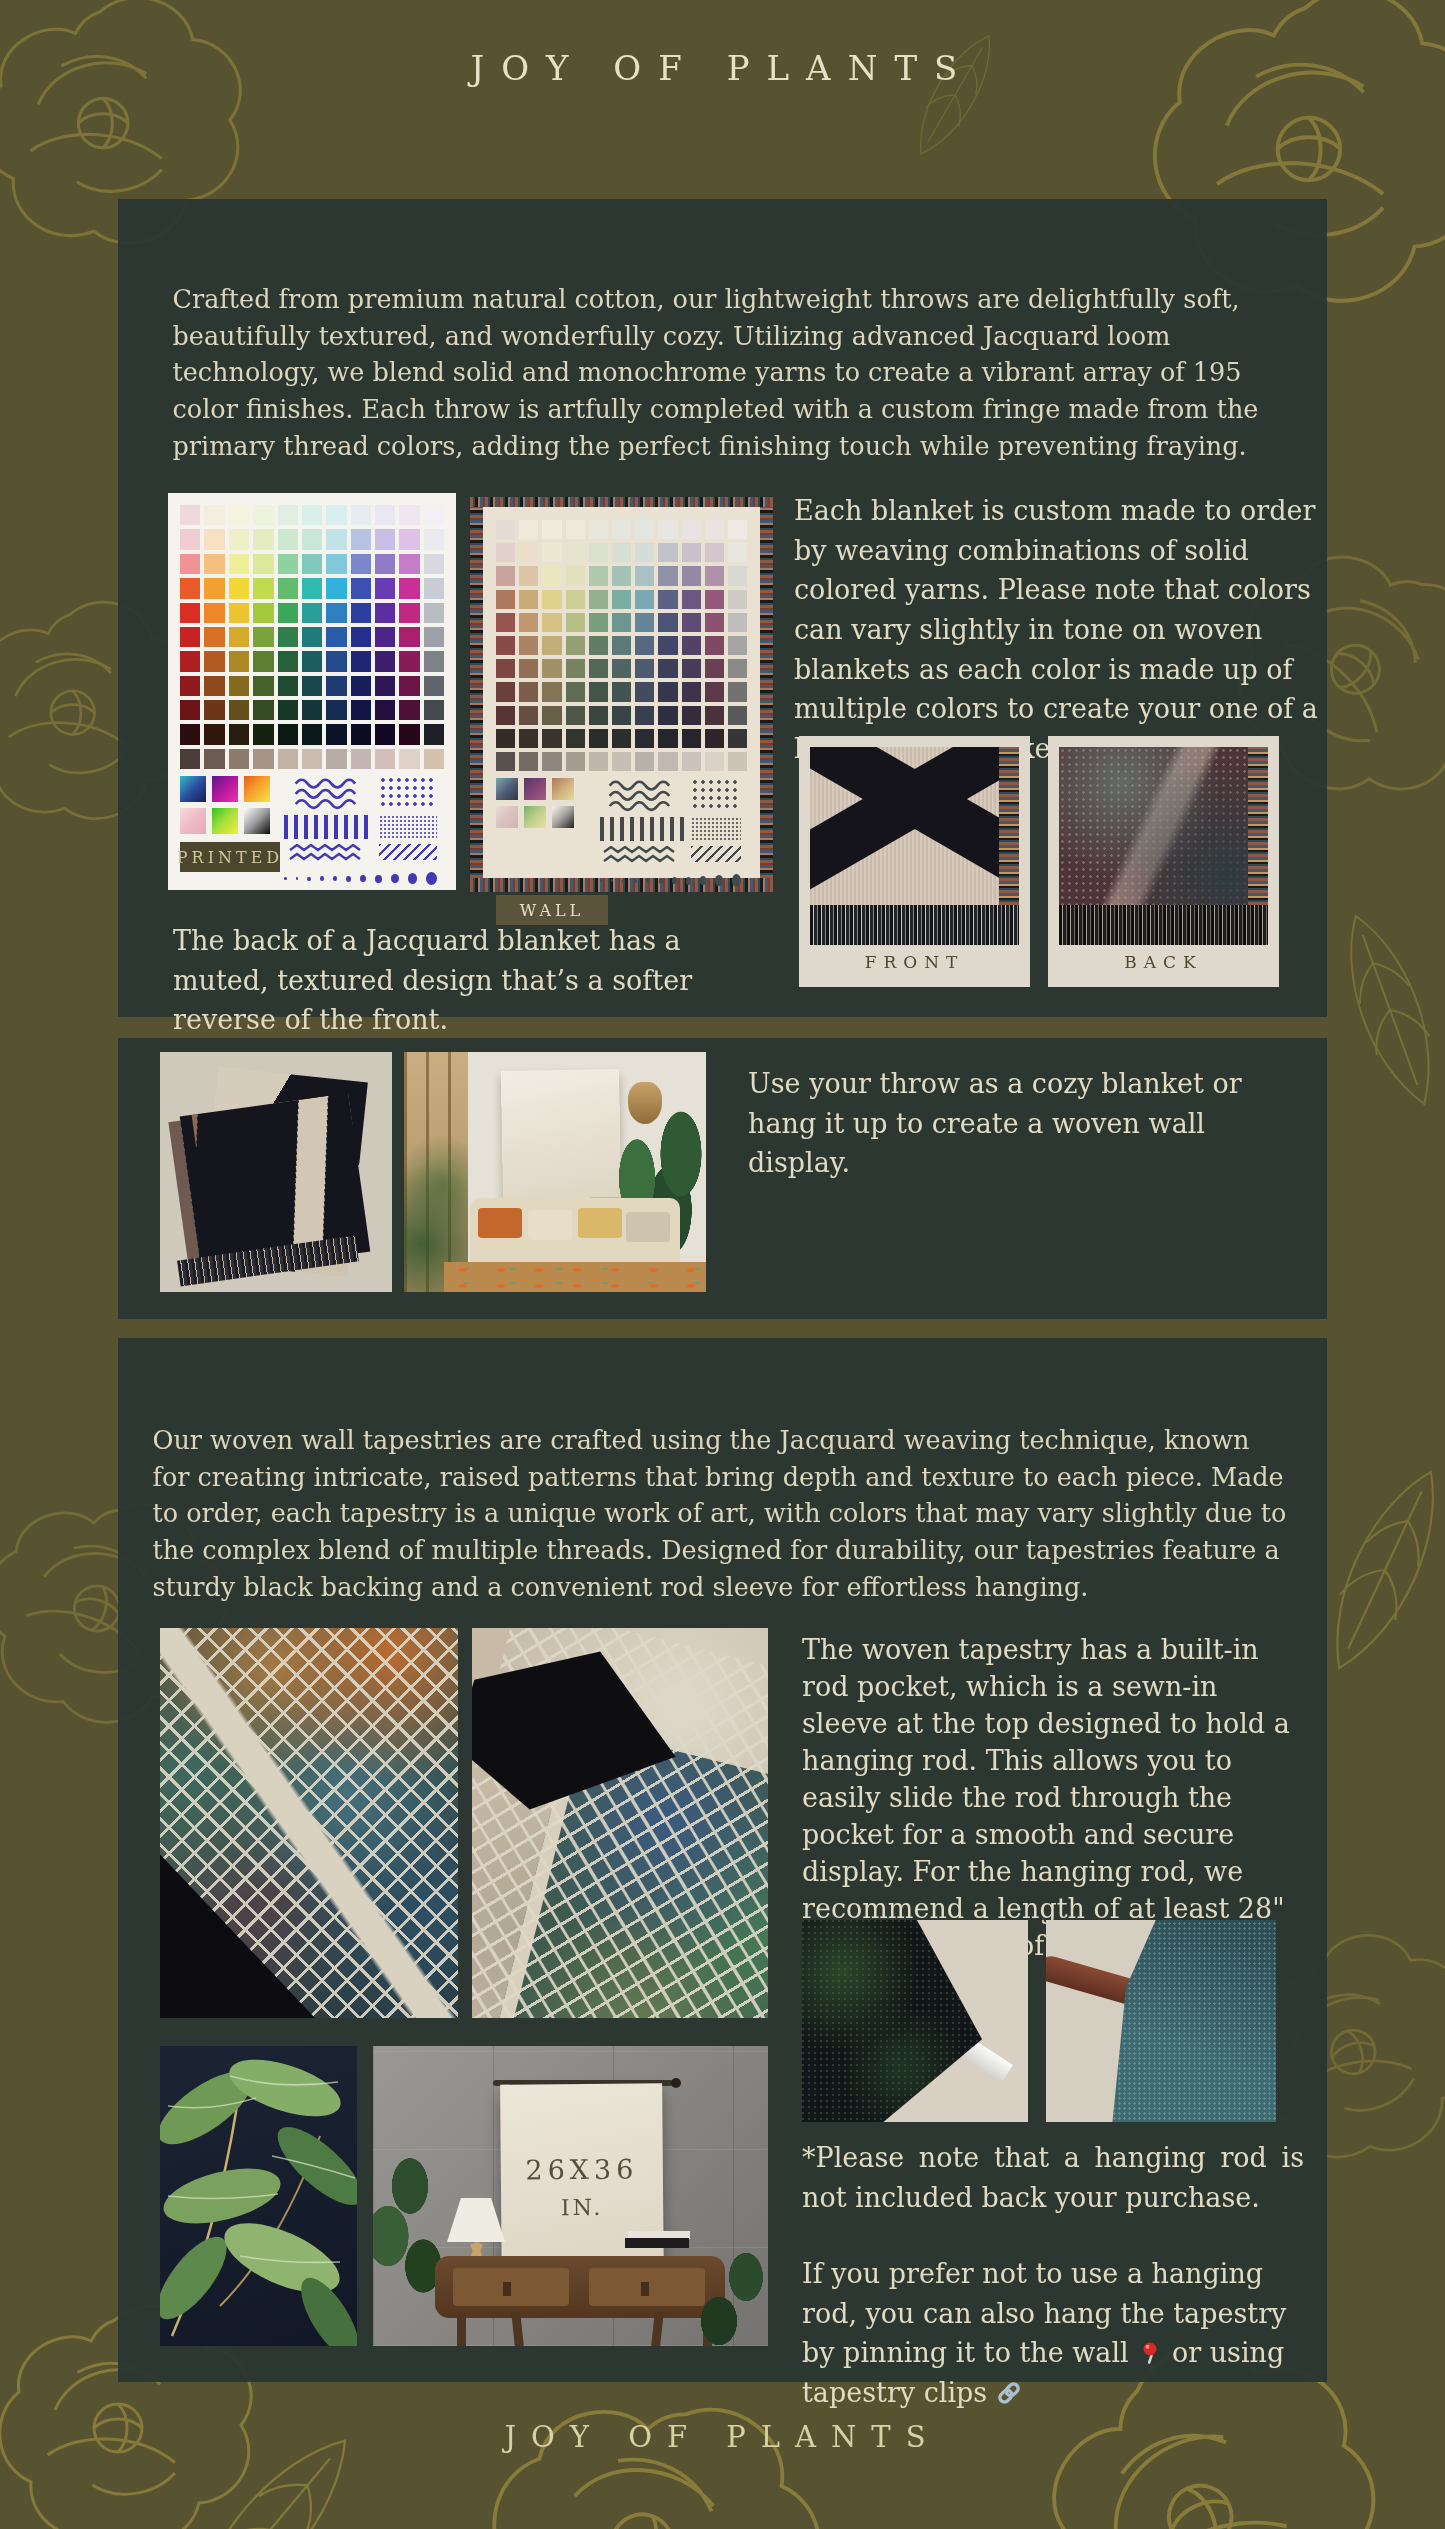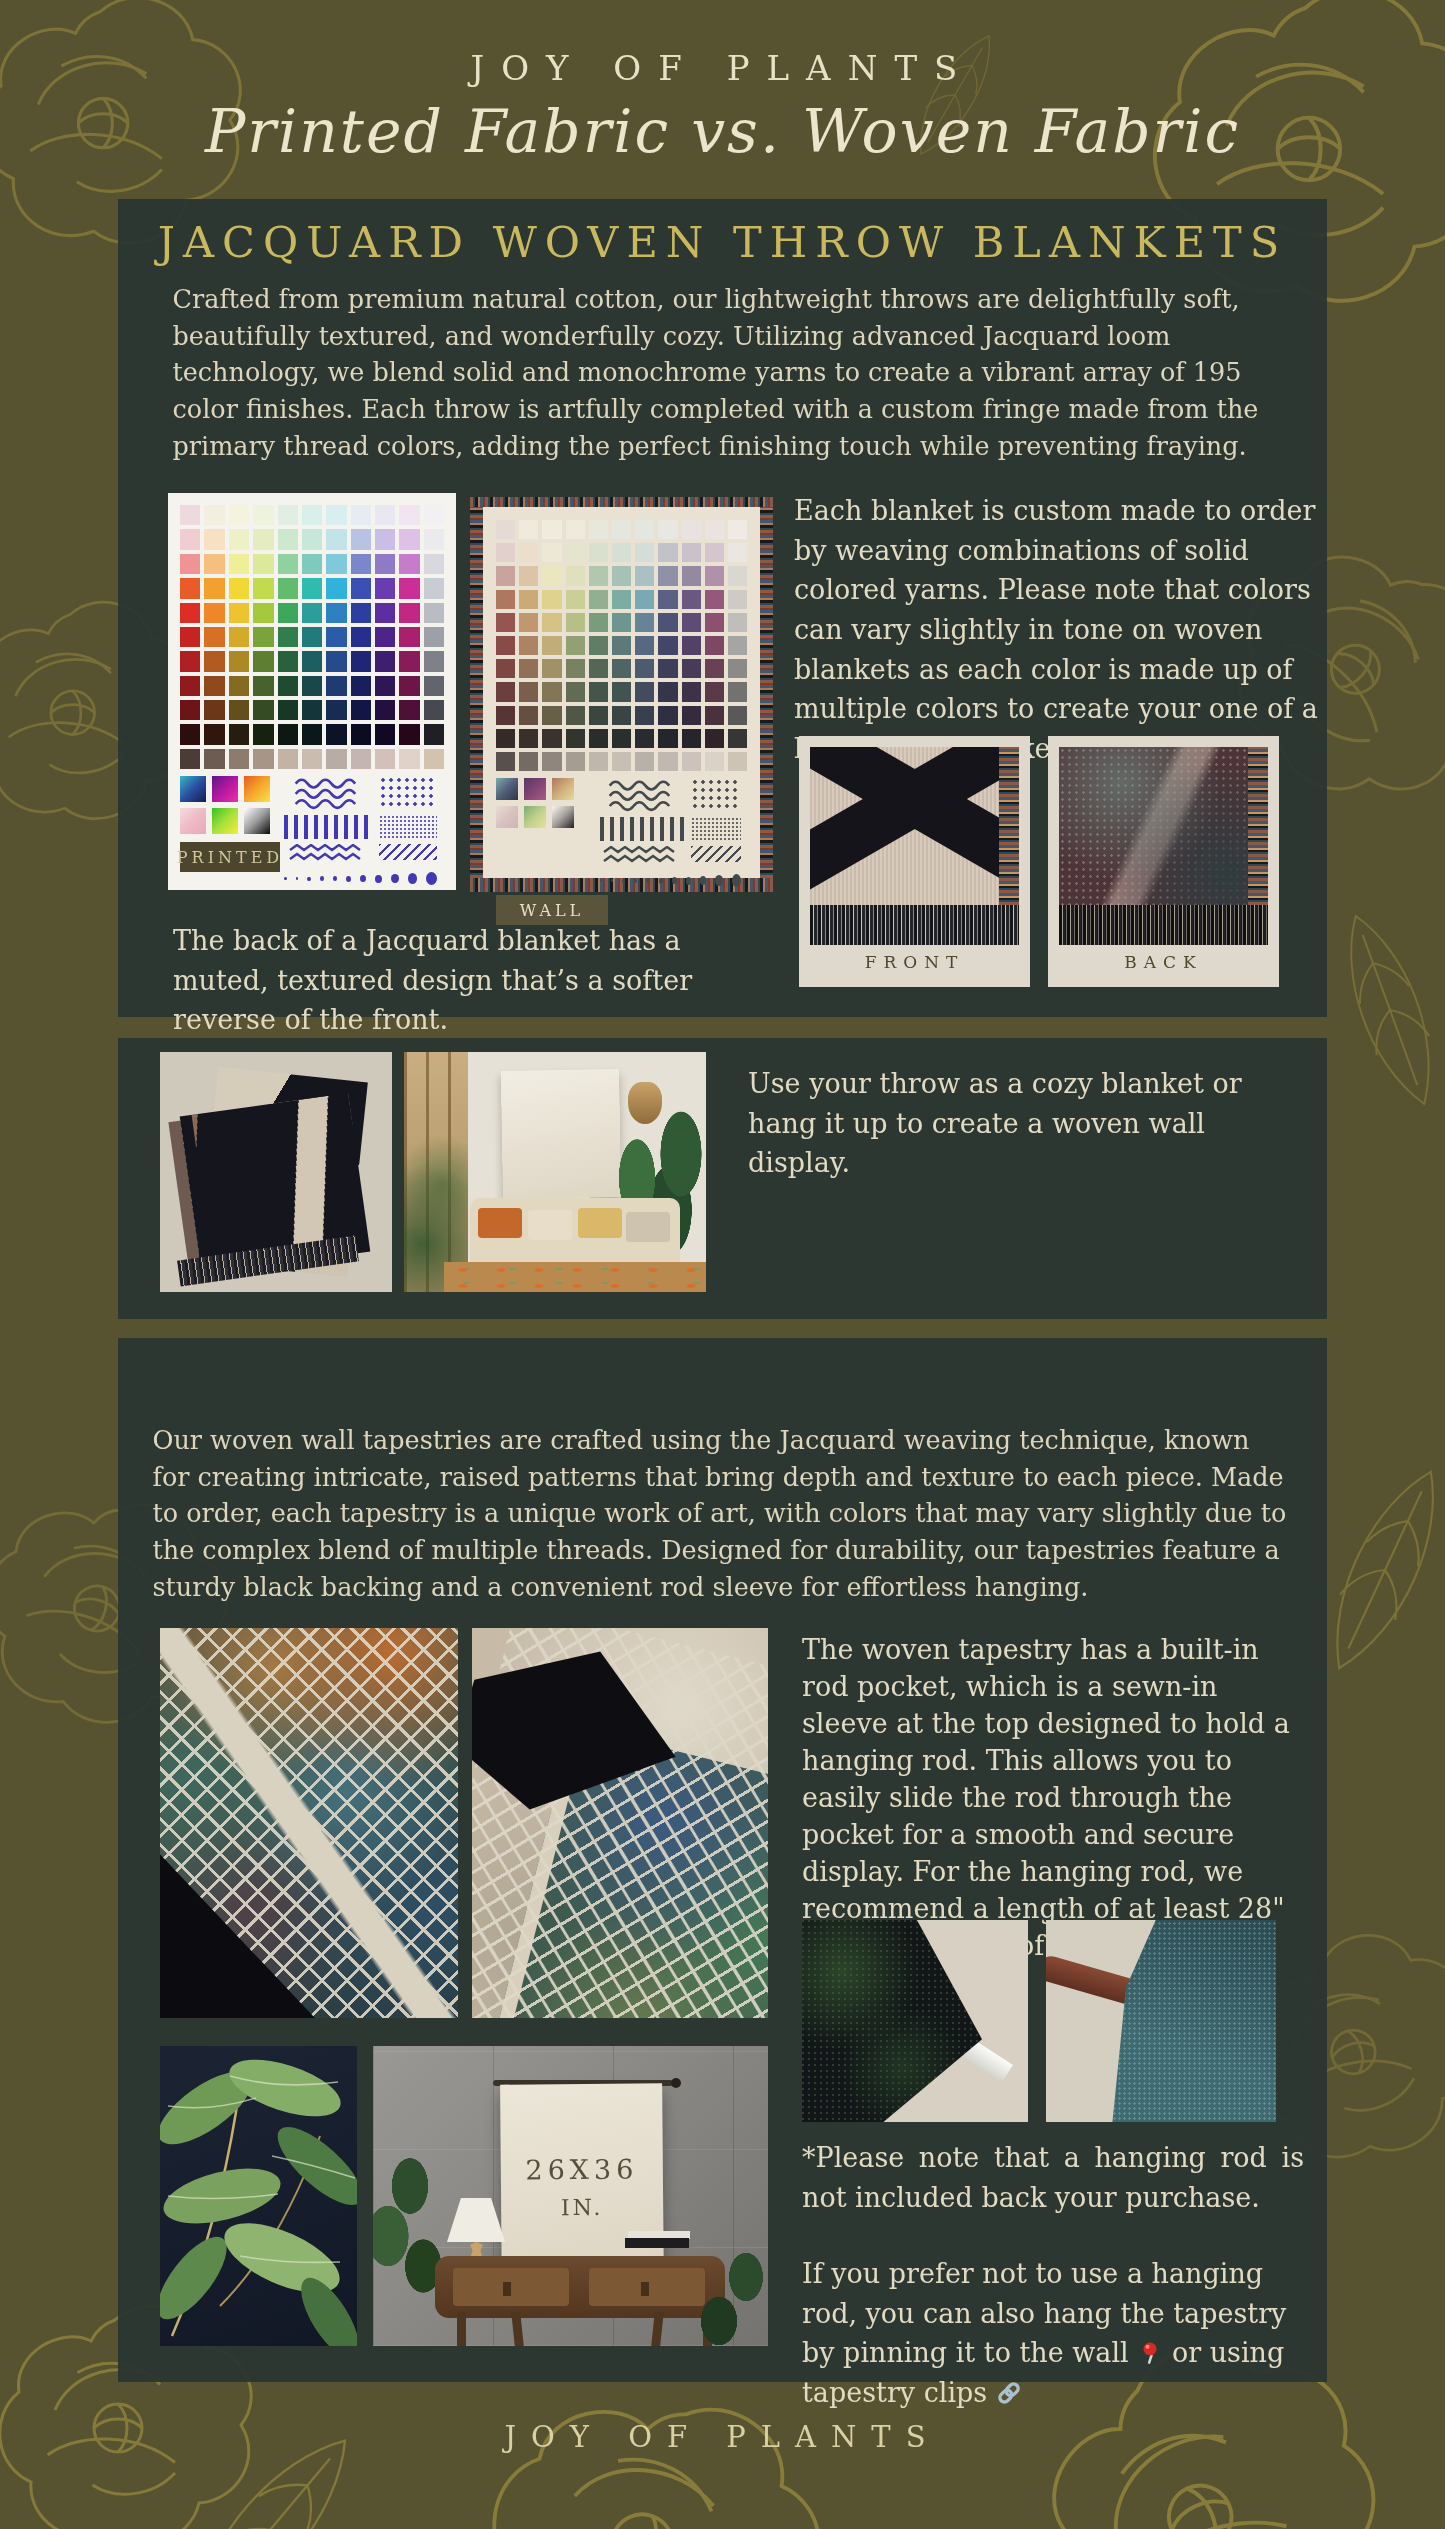--- a/index.html
+++ b/index.html
@@ -286,24 +286,22 @@
       <use href="#peony"></use>
     </svg>
   <svg class="floral" style="left:980px;top:2300px;width:430px;height:430px;opacity:.9;transform:rotate(-25deg)">
       <use href="#peony"></use>
     </svg>
   <svg class="floral" style="left:200px;top:2400px;width:140px;height:260px;opacity:.8;transform:rotate(40deg)">
       <use href="#pleaf"></use>
     </svg>
 
   <div class="brand" id="header-brand">JOY OF PLANTS</div>
-  <div id="header-subtitle">Printed Fabric vs. Woven Fabric</div>
 
   <div class="panel" id="panel1">
-    <div class="section-title">JACQUARD WOVEN THROW BLANKETS</div>
     <div class="intro" id="s1-intro">Crafted from premium natural cotton, our lightweight throws are delightfully soft, beautifully textured, and wonderfully cozy. Utilizing advanced Jacquard loom technology, we blend solid and monochrome yarns to create a vibrant array of 195 color finishes. Each throw is artfully completed with a custom fringe made from the primary thread colors, adding the perfect finishing touch while preventing fraying.</div>
 
     <div class="chartcard" id="printed-chart">
       <div class="swgrid" id="printed-grid">
           <div class="sw" style="background: rgb(238, 218, 222);"></div>
           <div class="sw" style="background: rgb(243, 239, 223);"></div>
           <div class="sw" style="background: rgb(245, 243, 222);"></div>
           <div class="sw" style="background: rgb(238, 243, 220);"></div>
           <div class="sw" style="background: rgb(226, 238, 227);"></div>
           <div class="sw" style="background: rgb(217, 239, 233);"></div>

